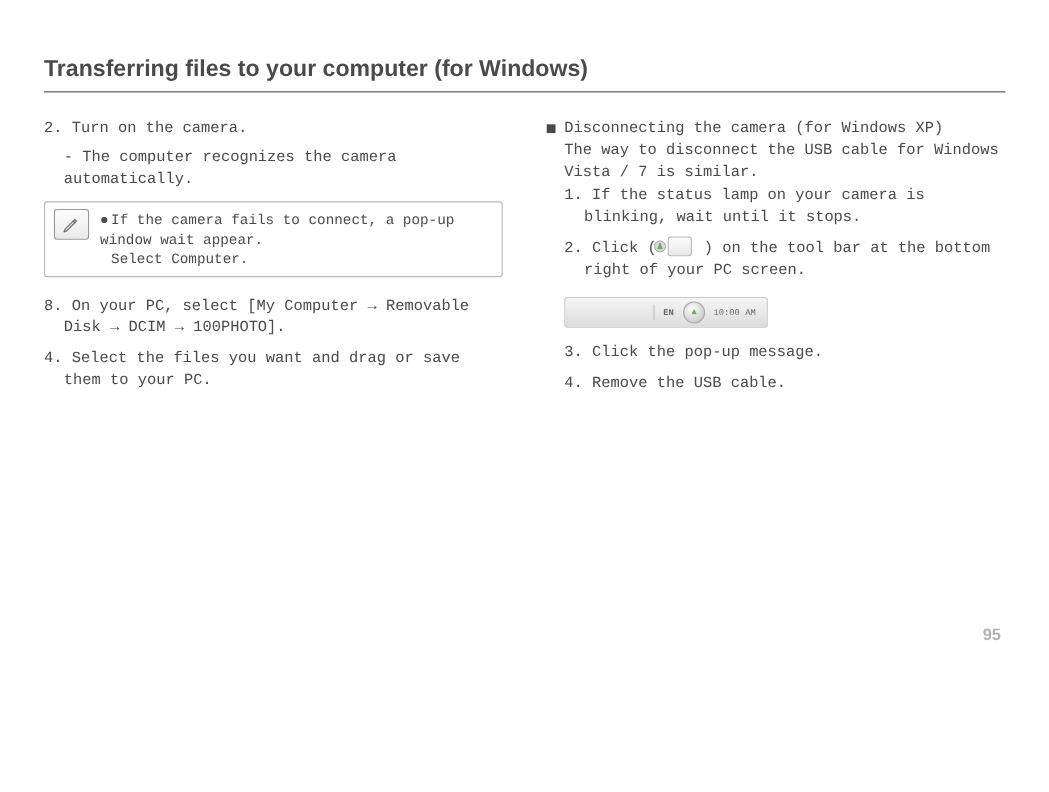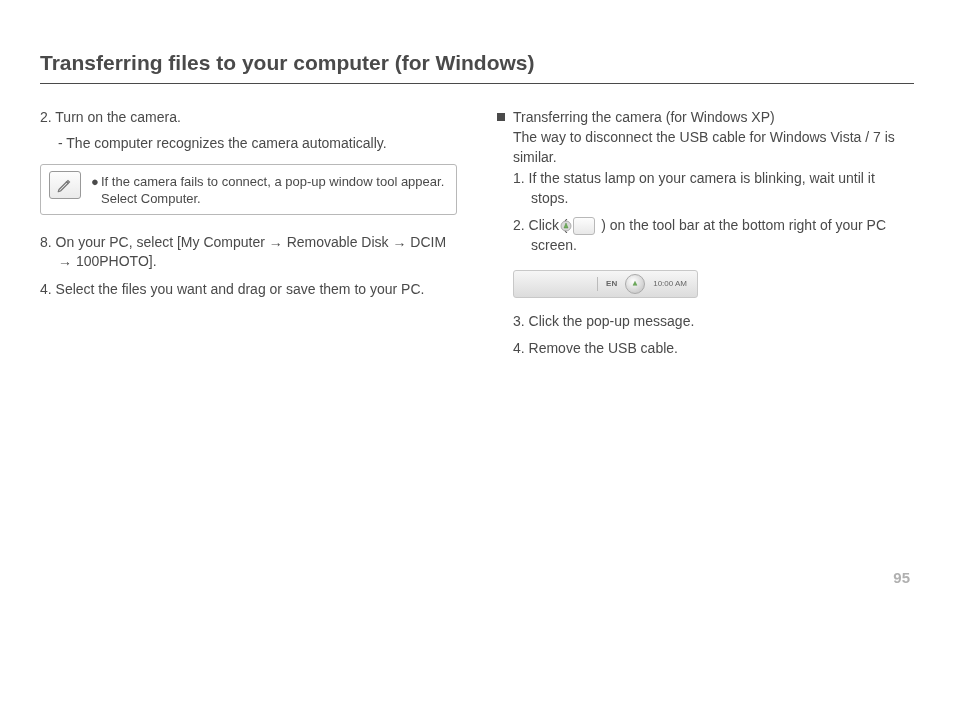--- a/index.html
+++ b/index.html
@@ -24,20 +24,21 @@
     font-size: 21px;
     font-weight: bold;
     color: #4a4a4a;
     border-bottom: 1.5px solid #4a4a4a;
     padding-bottom: 6px;
     margin-bottom: 24px;
   }
   .columns {
     display: flex;
     gap: 40px;
+    font-family: Liberation Mono, monospace;
   }
   .col {
     flex: 1;
   }
   .step {
     margin-bottom: 6px;
   }
   .substep {
     margin-left: 18px;
     margin-bottom: 6px;
@@ -169,37 +170,37 @@
       <div class="substep">- The computer recognizes the camera automatically.</div>
 
       <div class="note-box">
         <div class="note-icon-wrap">
           <svg viewBox="0 0 24 24" width="18" height="18">
             <path d="M4 18 L14 8 L16 10 L6 20 L3 21 L4 18 Z" fill="none" stroke="#777" stroke-width="1.6" stroke-linejoin="round"></path>
             <path d="M14 8 L16 6 L18 8 L16 10 Z" fill="none" stroke="#777" stroke-width="1.6"></path>
           </svg>
         </div>
         <div class="note-text">
-          <span class="bullet">●</span><span>If the camera fails to connect, a pop-up window tool appear.</span><br>
+          <span class="bullet">●</span><span>If the camera fails to connect, a pop-up window wait appear.</span><br>
           <span style="padding-left:10px;display:inline-block">Select Computer.</span>
         </div>
       </div>
 
       <div class="step wrap-indent" style="margin-bottom:8px">8. On your PC, select [My Computer → Removable Disk → DCIM → 100PHOTO].</div>
 
       <div class="step wrap-indent">4. Select the files you want and drag or save them to your PC.</div>
 
     </div>
 
     <div class="col">
 
       <div class="section-head">
         <div class="sq-bullet"></div>
         <div class="section-text">
-          <span>Transferring the camera (for Windows XP)</span><br>
+          <span>Disconnecting the camera (for Windows XP)</span><br>
           <span>The way to disconnect the USB cable for Windows Vista / 7 is similar.</span>
         </div>
       </div>
 
       <div class="rlist">
         <div class="step wrap-indent">1. If the status lamp on your camera is blinking, wait until it stops.</div>
 
         <div class="step wrap-indent">
           <span>2. Click (</span>
           <span class="inline-tray-icon">

